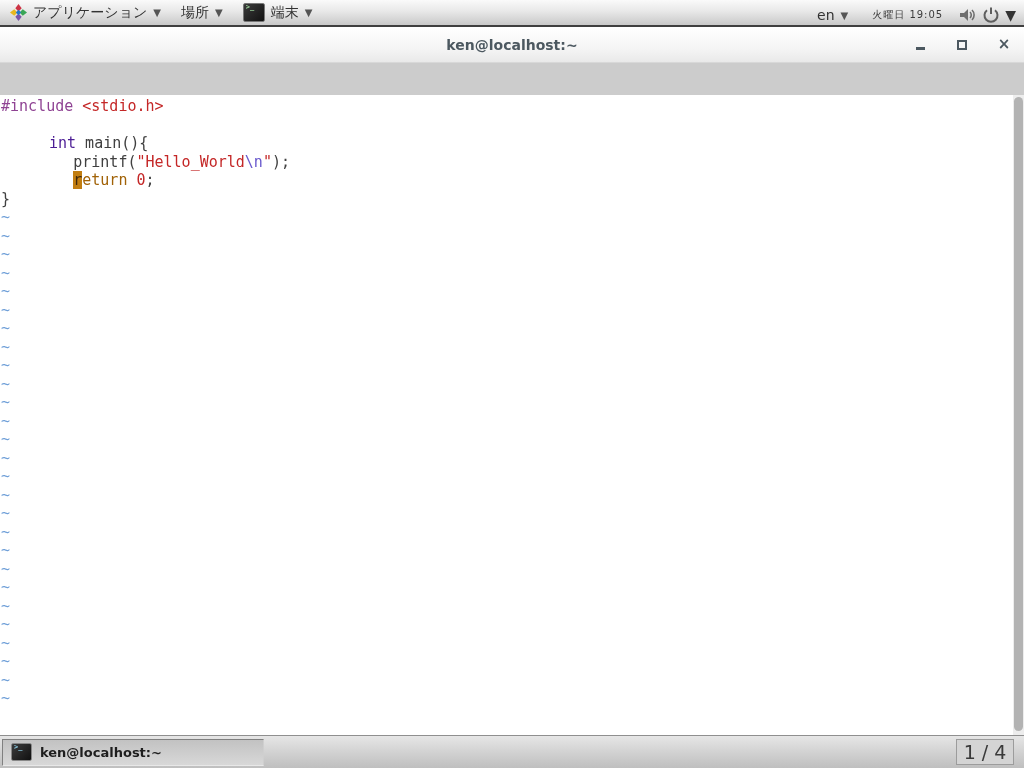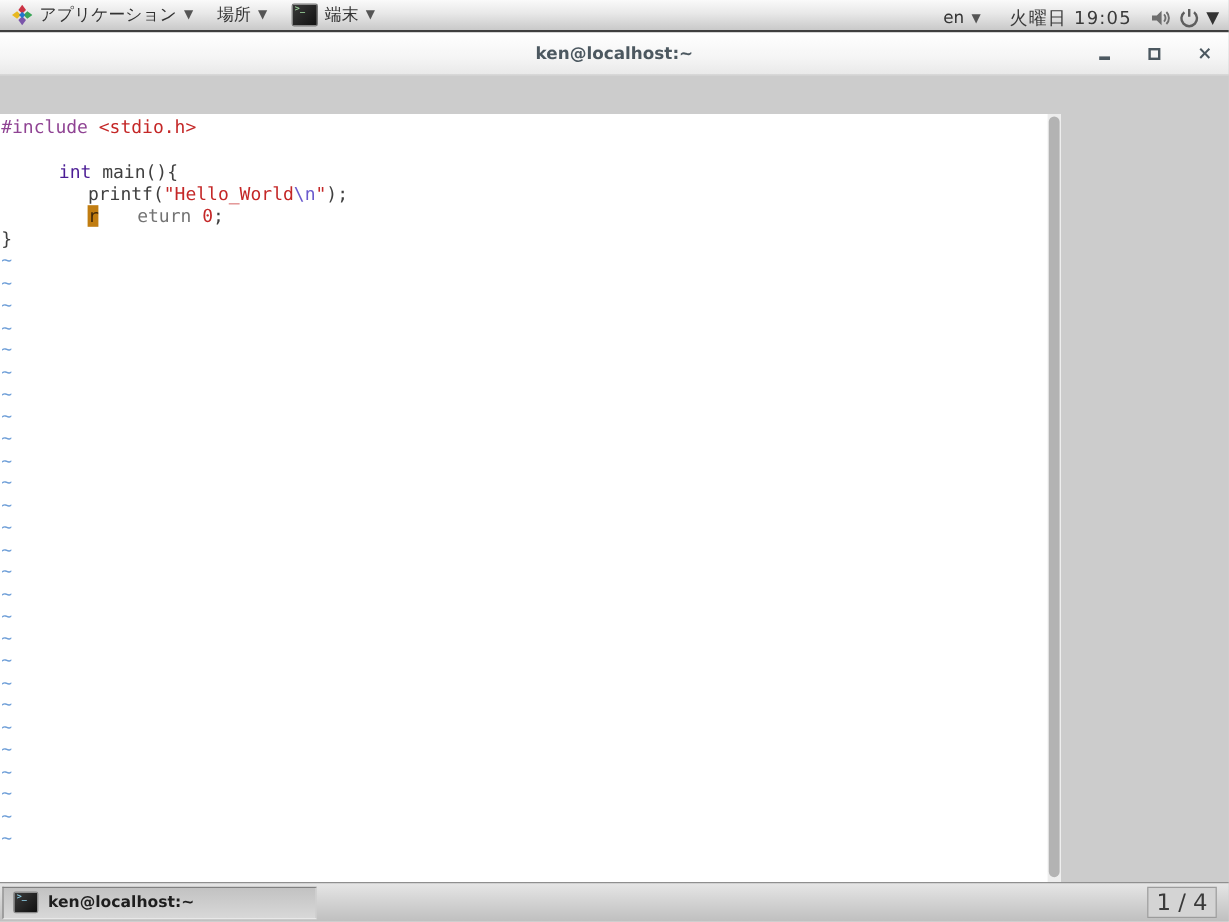--- a/index.html
+++ b/index.html
@@ -13,21 +13,21 @@
     border-bottom:2px solid #3f3f3f;
     display:flex; align-items:flex-end; font-size:14px; color:#333; }
   .panel-item { display:flex; align-items:center; gap:6px; padding:0 10px; height:100%; cursor:default; }
   .panel-item .chev { font-size:10px; color:#555; }
   .pinwheel { width:17px; height:17px; }
   .term-mini { width:22px; height:19px; background:linear-gradient(135deg,#3a3a3a,#111);
     border:1px solid #777; border-radius:2px; position:relative; }
   .term-mini::after { content:">_"; position:absolute; top:-1px; left:2px;
     font:bold 7px "DejaVu Sans Mono",monospace; color:#9fd89f; }
   .panel-right { margin-left:auto; display:flex; align-items:center; gap:4px; padding-right:8px; }
-  .clock { font-size:15px; color:#3a3a3a; padding:0 10px; letter-spacing:1px; }
+  .clock { font-size:10px; color:#3a3a3a; padding:0 10px; letter-spacing:1px; }
   .sys-icon { width:20px; height:20px; }
 
   
   .titlebar { position:absolute; top:27px; left:0; width:1024px; height:36px;
     background:linear-gradient(#ffffff,#f5f5f5 60%,#e9e9e9);
     border-bottom:1px solid #d8d8d8;
     display:flex; align-items:center; justify-content:center; }
   .win-title { font-size:14px; font-weight:bold; color:#4c5860; }
   .win-controls { position:absolute; right:12px; top:0; height:100%;
     display:flex; align-items:center; gap:26px; }
@@ -36,30 +36,30 @@
   .wc-max { width:10px; height:10px; border:2px solid #4c5860; }
   .wc-close { font-size:15px; font-weight:bold; color:#4c5860; line-height:1; }
 
   
   .menubar { position:absolute; top:63px; left:0; width:1024px; height:32px;
     background:#f1f1ef; border-bottom:1px solid #e3e3e1;
     display:flex; align-items:center; padding-left:2px; font-size:14px; color:#303030; }
   .menu-item { padding:5px 11px; cursor:default; }
 
   
-  .terminal { position:absolute; top:95px; left:0; width:884px; height:640px;
+  .terminal { position:absolute; top:95px; left:0; width:1024px; height:640px;
     background:#ffffff; font:15px/18.5px "DejaVu Sans Mono","Liberation Mono",monospace; }
   .editor-lines { position:absolute; top:2px; left:1px; right:12px; white-space:pre; }
   .code-line { height:18.5px; white-space:pre; }
   .tok-plain     { color:#404040; }
   .tok-preproc   { color:#8f4393; }
   .tok-string    { color:#c42727; }
   .tok-type      { color:#4c1d95;margin-left:48px; }
   .tok-special   { color:#6a5acd; }
-  .tok-statement { color:#737373;margin-left:32px; }
+  .tok-statement { color:#a16207; }
   .tok-number    { color:#c42727; }
   .tok-cursor    { background:#c17d11; color:#40280a; }
   .tilde { color:#6f9fd8; }
   .vim-ruler, .vim-all { position:absolute; top:611px; color:#3c3c3c; }
   .vim-ruler { right:131px;margin-top:44px; }
   .vim-all   { right:31px;margin-top:35px; }
 
   .scrollbar { position:absolute; top:0; right:0; width:11px; height:640px; background:#ededed; }
   .scroll-thumb { position:absolute; top:2px; left:1px; width:9px; height:634px;
     background:#b3b3b3; border-radius:5px; }

